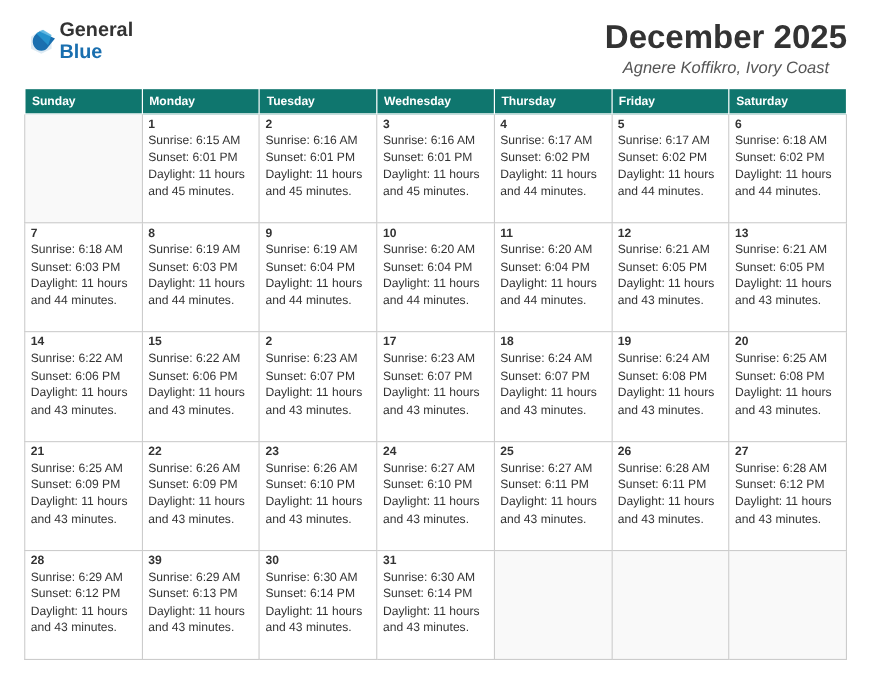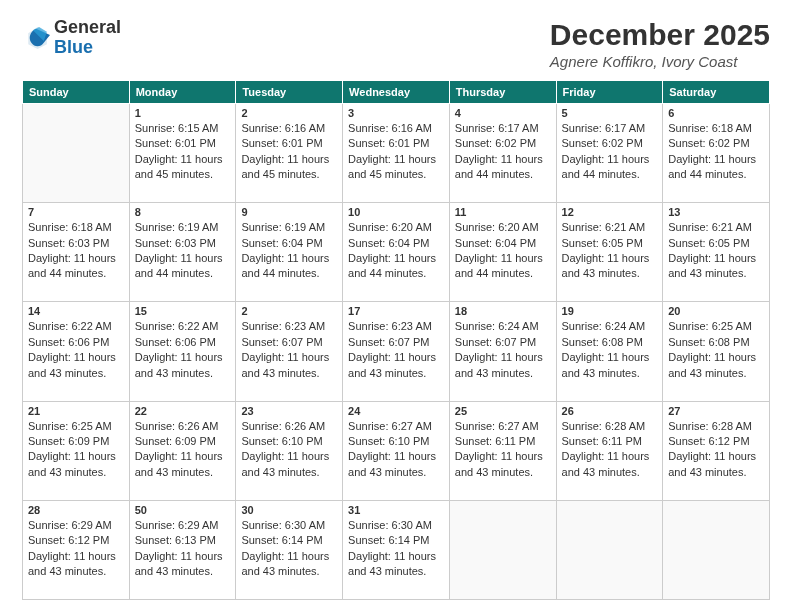--- a/index.html
+++ b/index.html
@@ -33,21 +33,21 @@
       font-weight: bold;
       line-height: 1.1;
     }
     .logo-general { color: #333; }
     .logo-blue { color: #1a6faf; }
     .logo-icon {
       width: 28px;
       height: 28px;
     }
     .title-block {
-      text-align: left;
+      text-align: center;
       margin-left: 16px;
     }
     .month-title {
       font-size: 30px;
       font-weight: bold;
       color: #333;
       line-height: 1.1;
     }
     .location-title {
       font-size: 15px;
@@ -248,21 +248,21 @@
             <span class="day-num">27</span>
             <div class="day-info">Sunrise: 6:28 AM<br>Sunset: 6:12 PM<br>Daylight: 11 hours and 43 minutes.</div>
           </td>
         </tr>
         <tr class="week-row">
           <td>
             <span class="day-num">28</span>
             <div class="day-info">Sunrise: 6:29 AM<br>Sunset: 6:12 PM<br>Daylight: 11 hours and 43 minutes.</div>
           </td>
           <td>
-            <span class="day-num">50</span>
+            <span class="day-num">39</span>
             <div class="day-info">Sunrise: 6:29 AM<br>Sunset: 6:13 PM<br>Daylight: 11 hours and 43 minutes.</div>
           </td>
           <td>
             <span class="day-num">30</span>
             <div class="day-info">Sunrise: 6:30 AM<br>Sunset: 6:14 PM<br>Daylight: 11 hours and 43 minutes.</div>
           </td>
           <td>
             <span class="day-num">31</span>
             <div class="day-info">Sunrise: 6:30 AM<br>Sunset: 6:14 PM<br>Daylight: 11 hours and 43 minutes.</div>
           </td>

